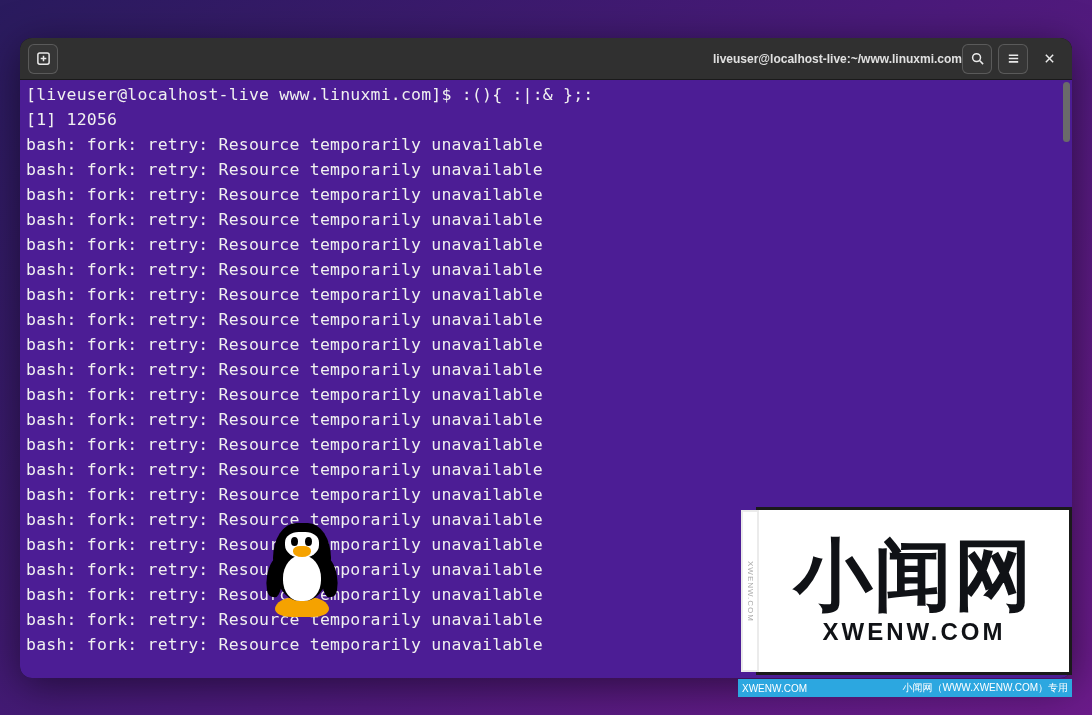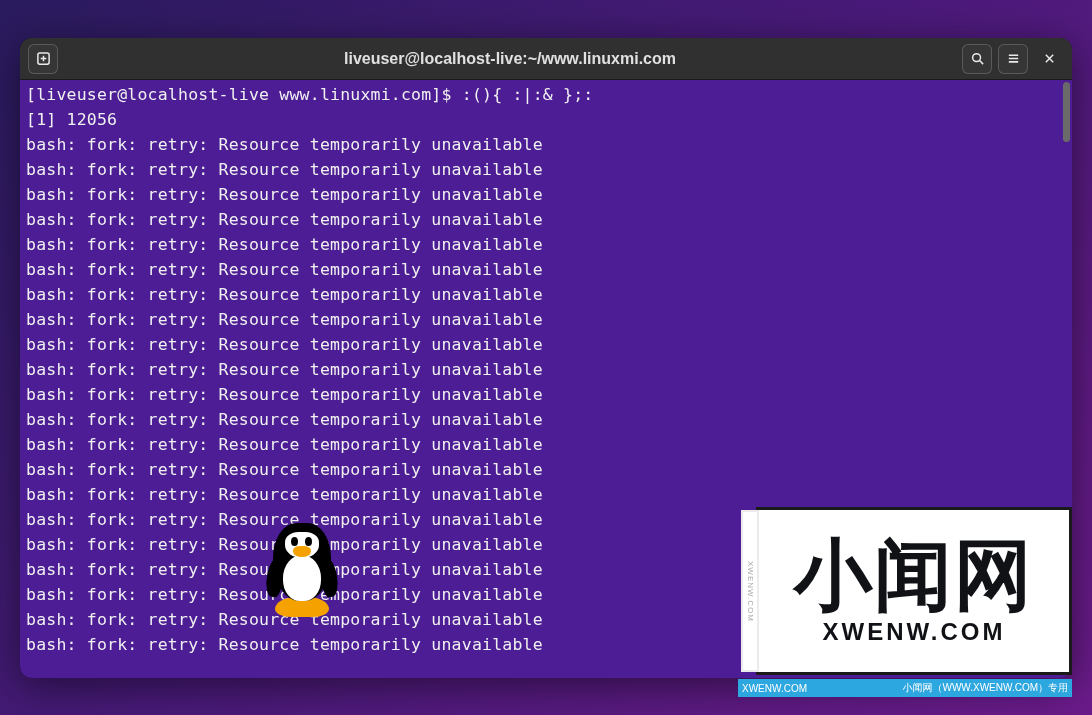--- a/index.html
+++ b/index.html
@@ -50,23 +50,23 @@
     }
     .titlebar-btn.boxed {
       border: 1px solid rgba(255,255,255,0.18);
       background: rgba(255,255,255,0.03);
     }
     .titlebar-btn svg { width: 15px; height: 15px; }
     .titlebar-btn.close-btn svg { width: 13px; height: 13px; }
 
     .title-center {
       flex: 1;
-      text-align: center;
+      text-align: right;
       color: #e0e0e0;
-      font-size: 16px;
+      font-size: 12px;
       font-weight: 600;
     }
 
     .titlebar-right { display: flex; gap: 6px; align-items: center; }
 
     .terminal-body {
       flex: 1;
       background: #4c1d95;
       padding: 2px 6px 2px 6px;
       overflow-y: auto;

